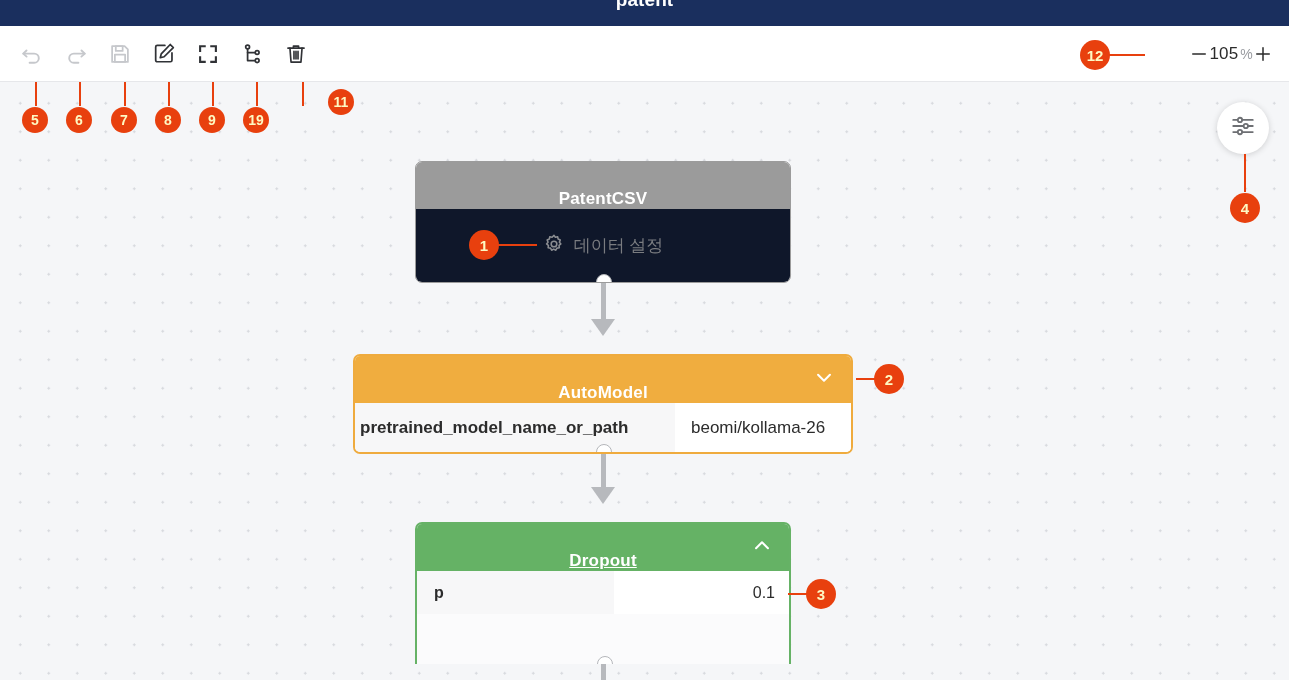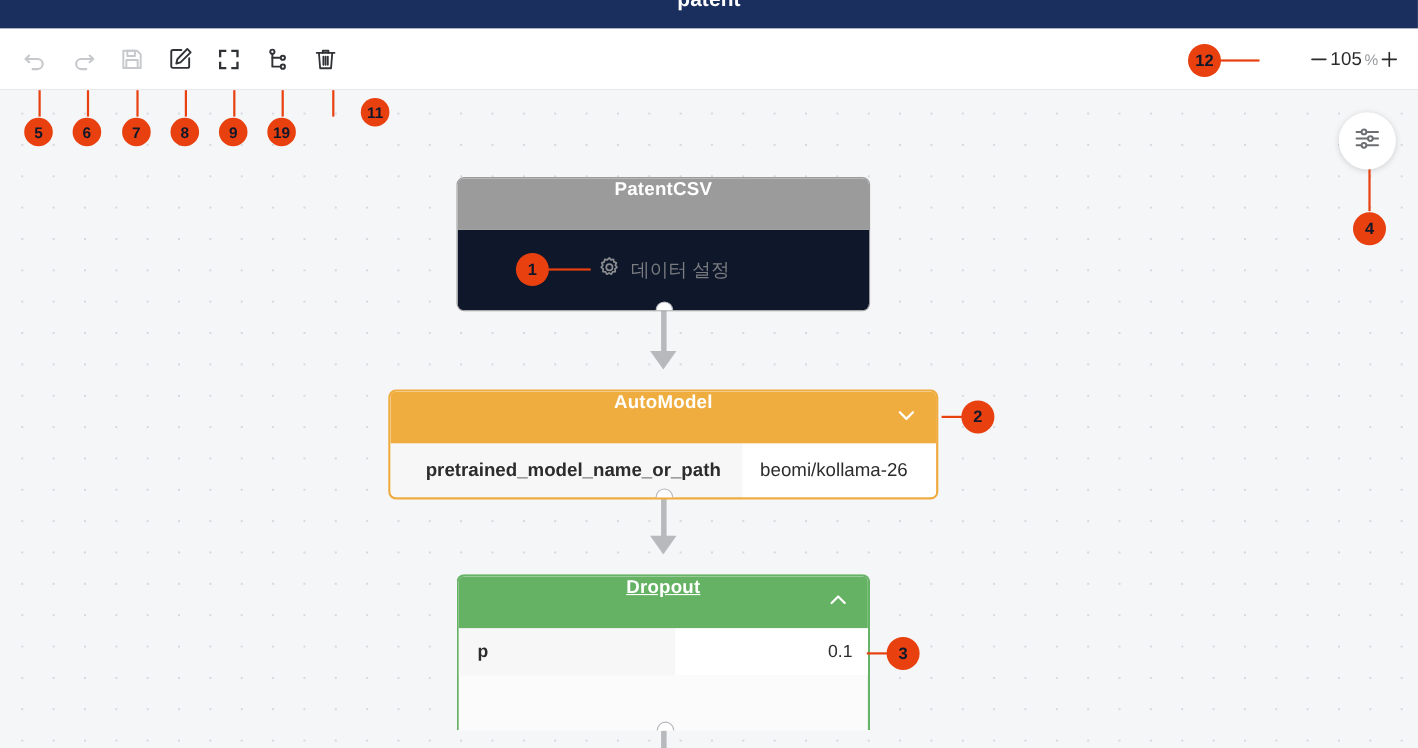--- a/index.html
+++ b/index.html
@@ -98,21 +98,21 @@
   
   .node {
     position: absolute;
     border-radius: 7px;
     background: #fbfbfc;
     overflow: hidden;
   }
   .node-header {
     height: 47px;
     display: flex;
-    align-items: flex-start;
+    align-items: flex-end;
     justify-content: center;
     position: relative;
     color: #ffffff;
     font-size: 17px;
     font-weight: bold;
     letter-spacing: .2px;
   }
   .node-chevron {
     position: absolute;
     right: 16px;
@@ -186,21 +186,21 @@
     padding-right: 14px;
     font-size: 16px;
     color: #2c2c2c;
     overflow: hidden;
     white-space: nowrap;
   }
   .param-value.with-caret { padding-right: 10px; gap: 12px; }
 
   
   #node-automodel .param-row { height: 49px; }
-  #node-automodel .param-name { padding-left: 32px; font-size: 17px; }
+  #node-automodel .param-name { padding-left: 5px; font-size: 17px; }
   #node-automodel .param-value {
     justify-content: flex-start;
     padding-left: 16px;
     font-size: 17px;
     max-width: 176px;
     flex: 0 0 176px;
     margin-left: auto;
   }
   #node-dropout .param-name { flex: 0 0 197px; }
   #node-dropout .param-row + .param-row .param-value { background:#ffffff; }
@@ -237,21 +237,21 @@
     box-shadow: 0 1px 6px rgba(0,0,0,.16);
     display: flex; align-items: center; justify-content: center;
     cursor: pointer;
   }
 
   
   .badge {
     position: absolute;
     border-radius: 50%;
     background: #e8400e;
-    color: #0f172a;
+    color: #fef9c3;
     font-weight: bold;
     display: flex;
     align-items: center;
     justify-content: center;
     z-index: 40;
   }
   .badge.sm { width: 26px; height: 26px; font-size: 14px; }
   .badge.md { width: 30px; height: 30px; font-size: 15px; }
   .leader {
     position: absolute;

